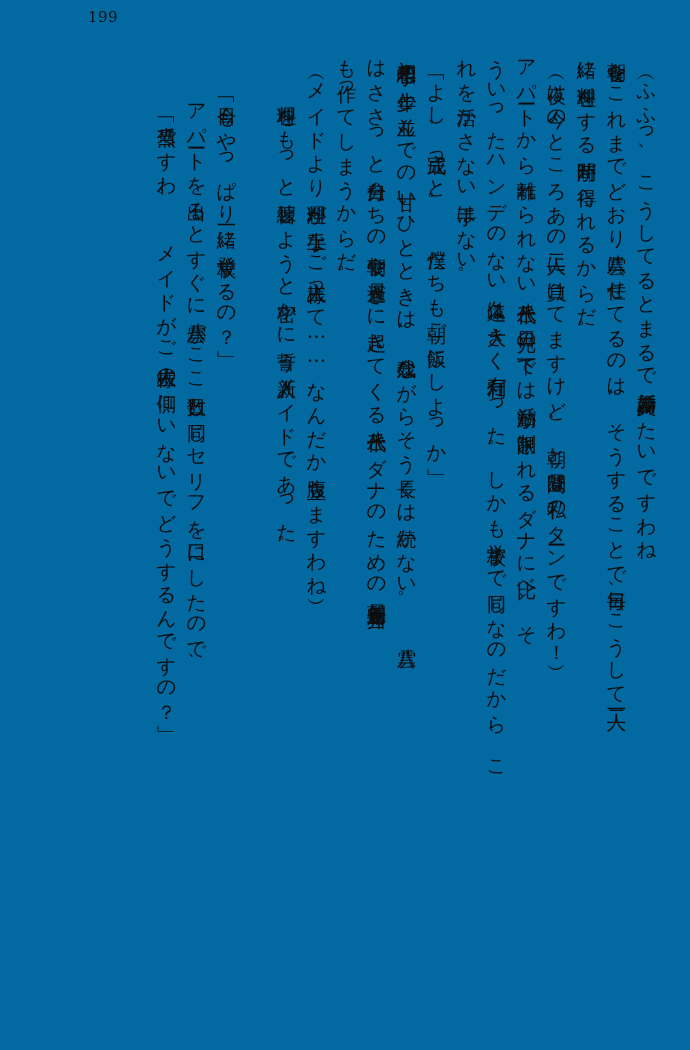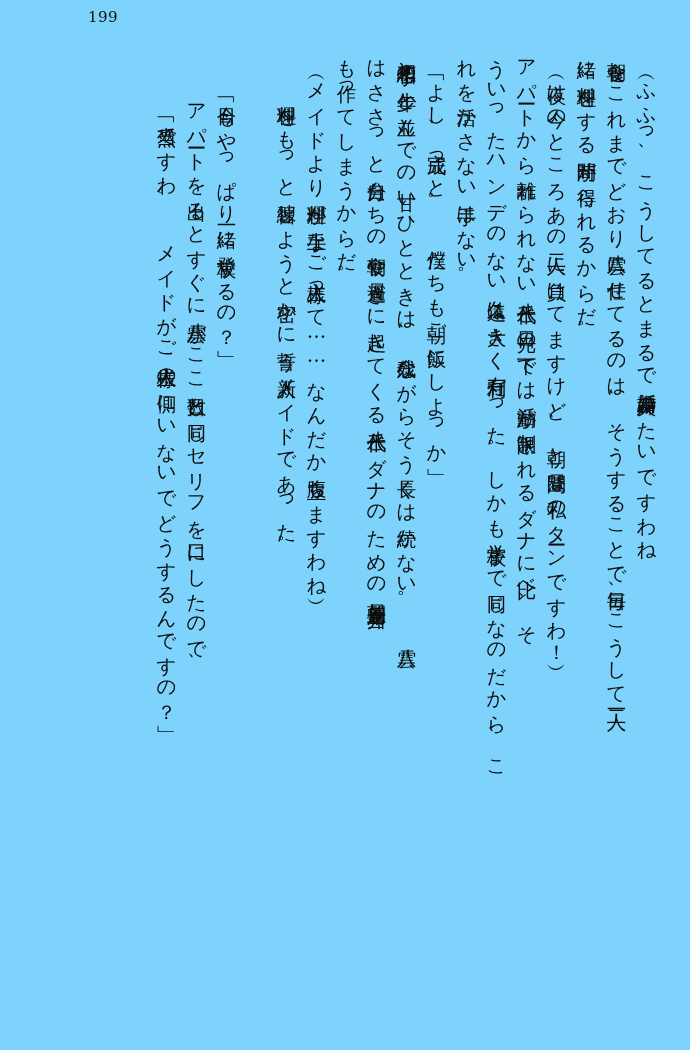--- a/index.html
+++ b/index.html
@@ -12,21 +12,21 @@
     height: 1050px;
     overflow: hidden;
     font-family: "DejaVu Serif", "Liberation Serif", serif;
     color: #000000;
   }
 
   .page {
     position: relative;
     width: 690px;
     height: 1050px;
-    background: #7dd3fc;
+    background: #0369a1;
   }
 
   .page-number {
     position: absolute;
     top: 8px;
     left: 88px;
     font-size: 15px;
     font-family: "DejaVu Serif", "Liberation Serif", serif;
     letter-spacing: 0.5px;
     color: #111111;

